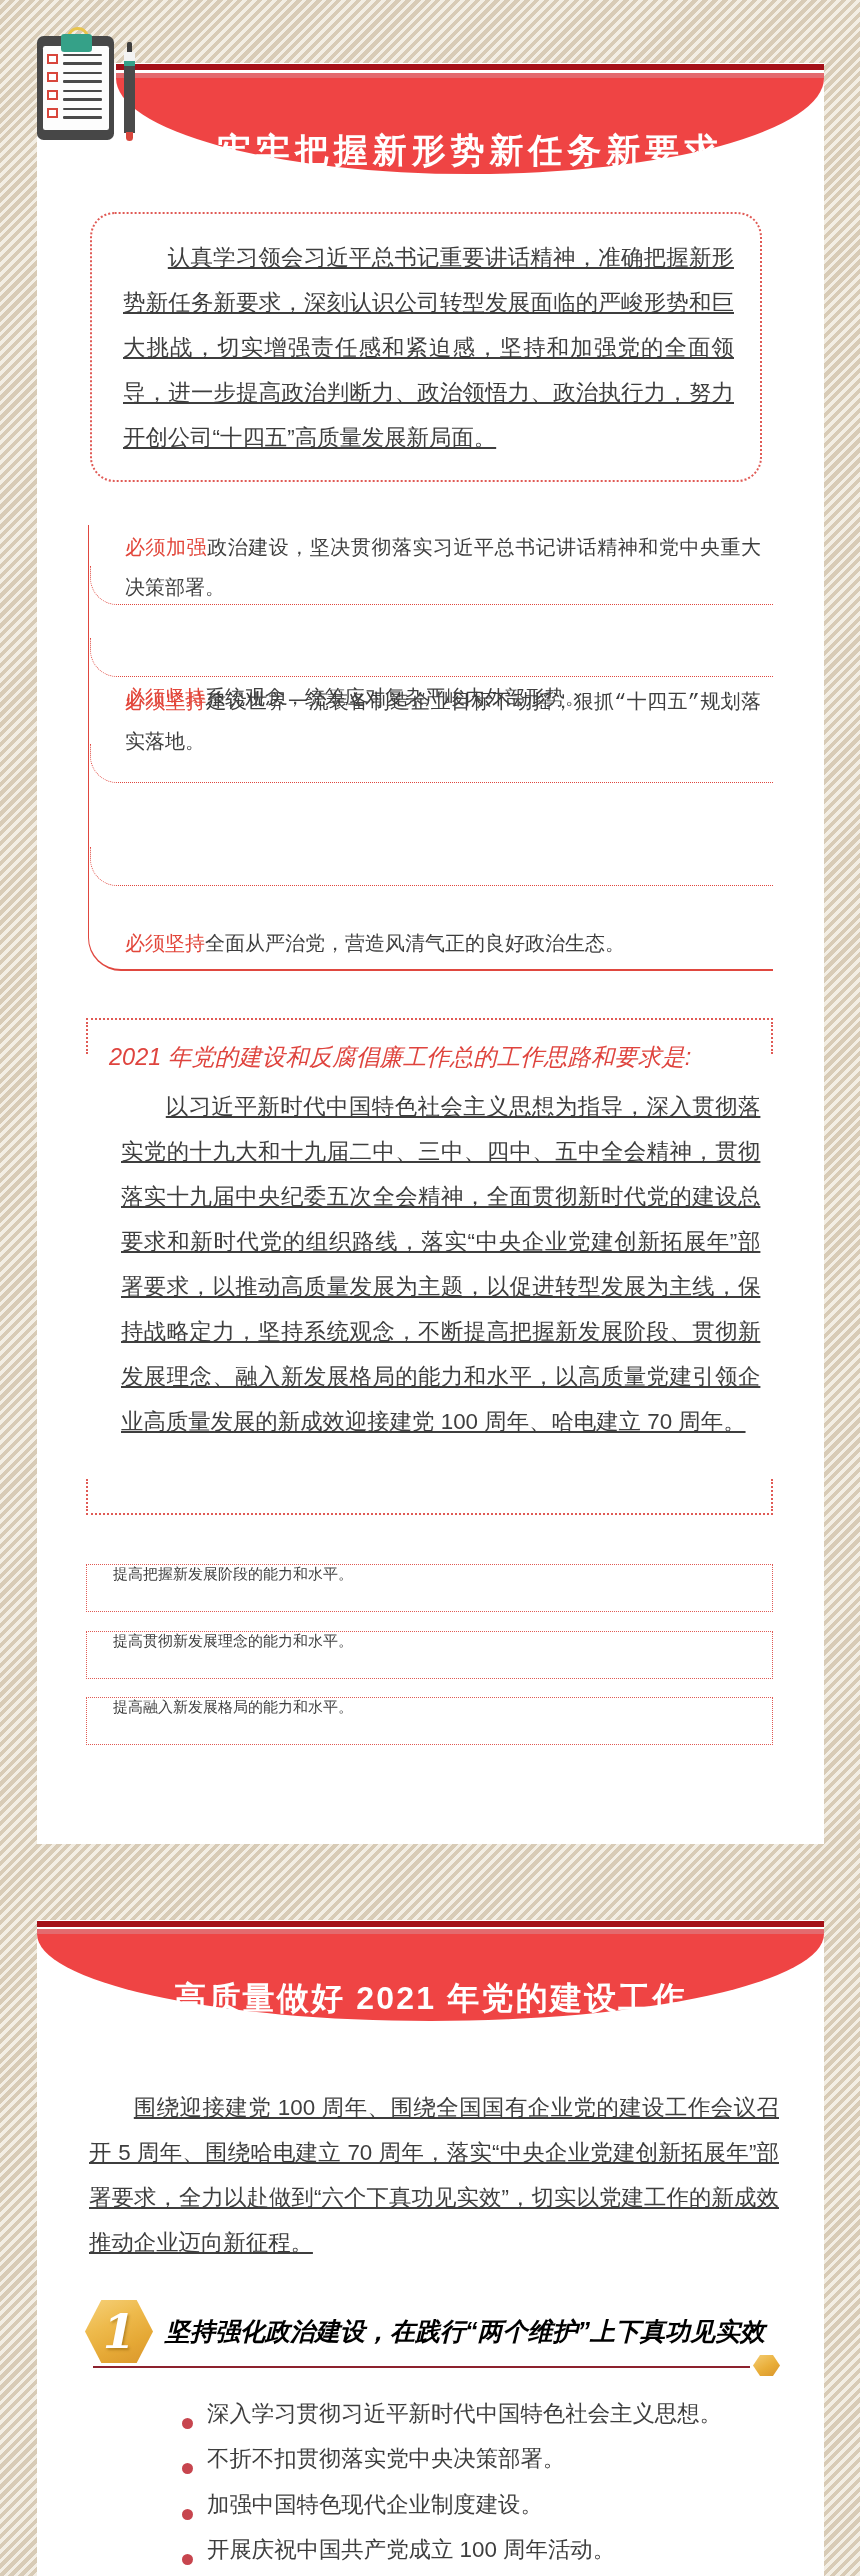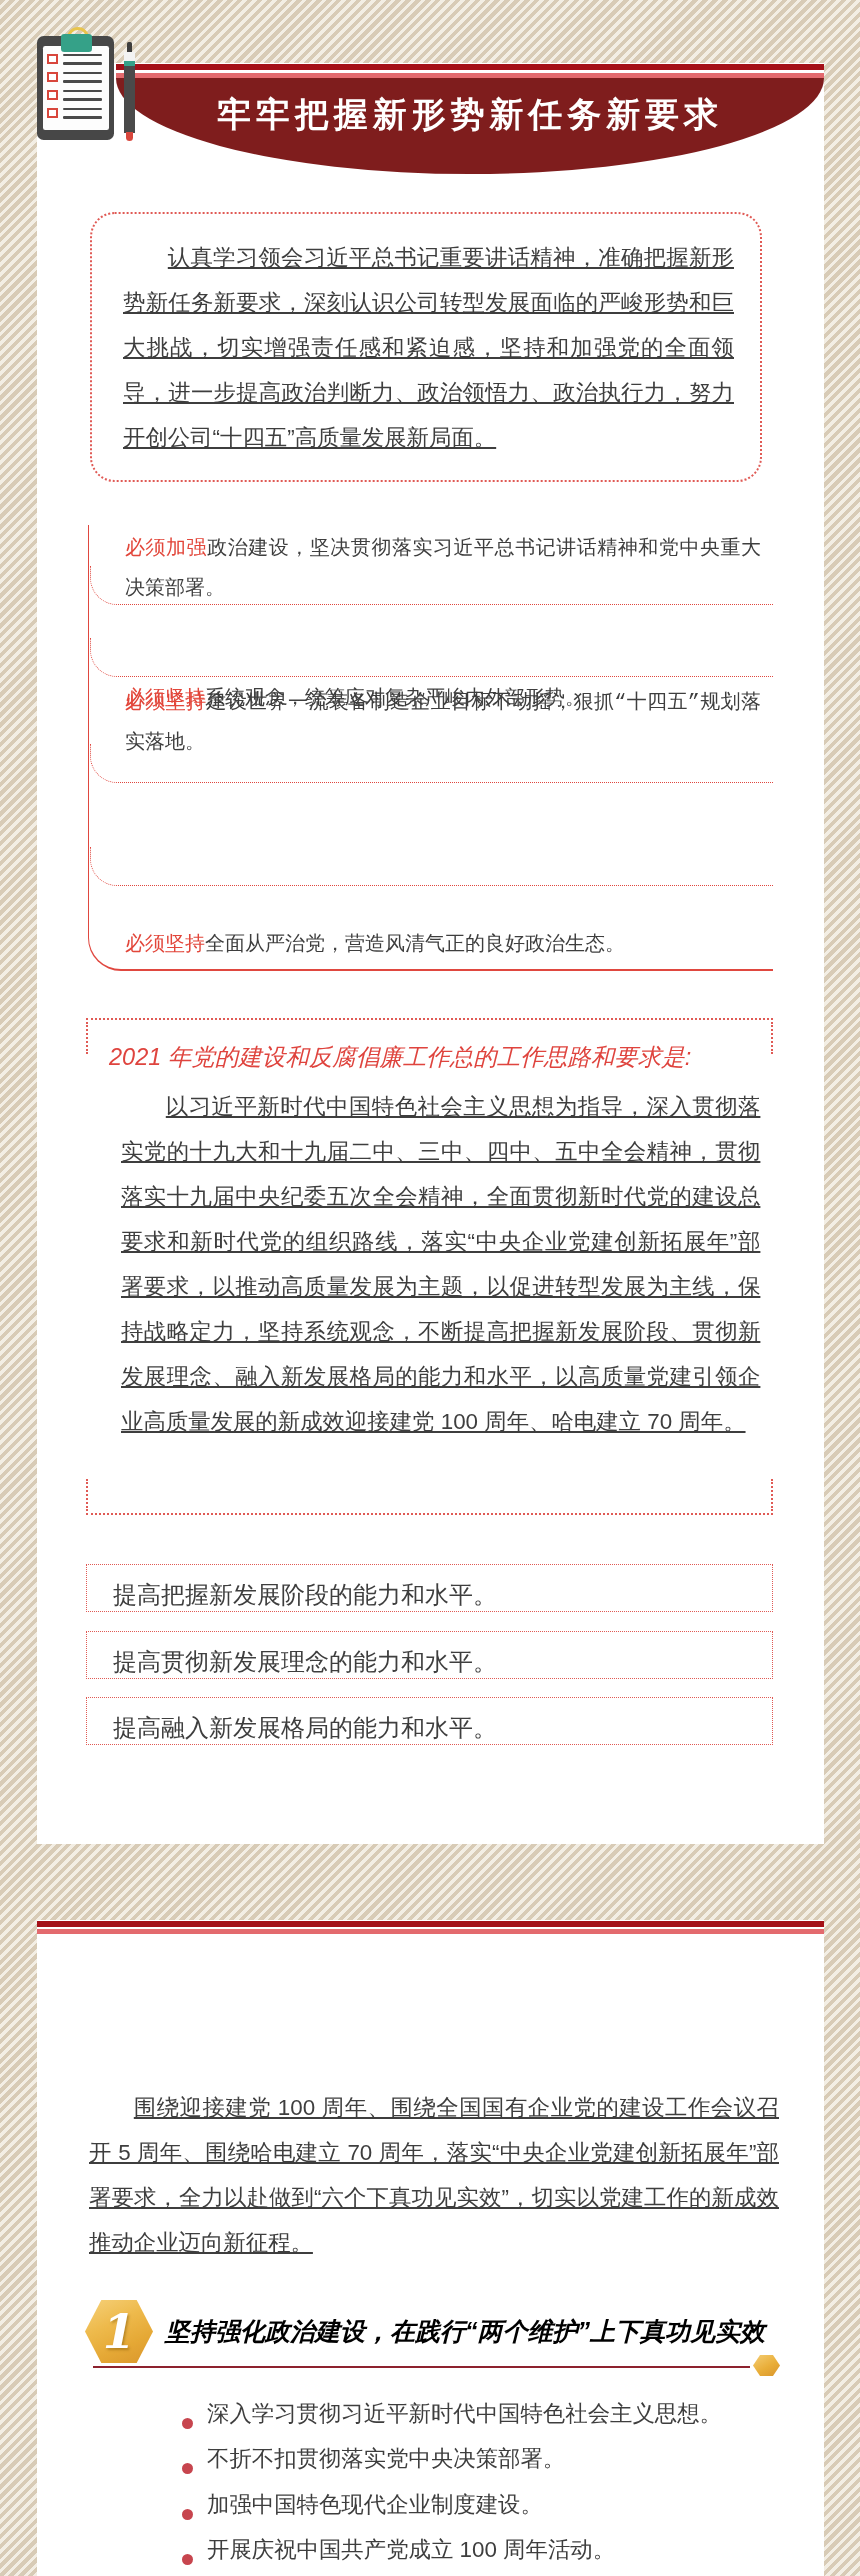--- a/index.html
+++ b/index.html
@@ -9,23 +9,23 @@
     background:repeating-linear-gradient(135deg,#d8cbb6 0 3.8px,#f3eee4 3.8px 7px);
   }
   .card{position:absolute;left:37px;width:787px;background:#ffffff;}
   #card1{top:63px;height:1781px;}
   #card2{top:1920px;height:656px;}
 
   
   .banner-bar{position:absolute;height:6px;background:#a41018;}
   .banner-pink{position:absolute;height:4.9px;background:#e36a6e;}
   .banner-ellipse{
-    position:absolute;background:#7f1d1d;
+    position:absolute;background:#ef4444;
     border-radius:0 0 50% 50% / 0 0 100% 100%;
-    display:flex;justify-content:center;align-items:flex-start;
+    display:flex;justify-content:center;align-items:flex-end;
     color:#ffffff;font-weight:bold;
   }
   #banner1-bar{left:79px;top:0.5px;width:708px;}
   #banner1-pink{left:79px;top:9.8px;width:708px;}
   #banner1-ellipse{left:79px;top:14.8px;width:708px;height:82px;font-size:34px;letter-spacing:4.9px;padding-top:14px;}
   #banner2-bar{left:0;top:0.5px;width:787px;}
   #banner2-pink{left:0;top:8.7px;width:787px;}
   #banner2-ellipse{left:0;top:13.7px;width:787px;height:75px;font-size:32px;letter-spacing:2.2px;padding-top:12px;}
 
   
@@ -67,22 +67,22 @@
   
   #outline-box{position:absolute;left:49px;top:955px;width:687px;height:497px;box-sizing:border-box;
     border-top:2.2px dotted #e05a55;border-bottom:2.2px dotted #e05a55;}
   .stub{position:absolute;width:0;height:32px;border-left:2.2px dotted #e05a55;}
   #stub-tl{left:0;top:2.2px;} #stub-bl{left:0;bottom:2.2px;} #stub-tr{right:0;top:2.2px;} #stub-br{right:0;bottom:2.2px;}
   #outline-title{margin:21px 0 0 23px;color:#df443e;font-size:23.5px;font-style:italic;}
   #outline-body{margin:11px 12.6px 0 35px;}
 
   
   .goal-box{position:absolute;left:49px;width:687px;height:48px;box-sizing:border-box;
-    border:1.6px dotted #e05a55;display:flex;align-items:flex-end;padding-left:26px;
-    color:#3e3e3e;font-size:24px;}
+    border:1.6px dotted #e05a55;display:flex;align-items:flex-start;padding-left:26px;
+    color:#3e3e3e;font-size:15px;}
   #goal-0{top:1501px;} #goal-1{top:1568px;} #goal-2{top:1634px;}
 
   
   #intro2{position:absolute;left:52px;top:143px;width:690px;}
 
   #task-badge{position:absolute;left:48px;top:378px;width:68px;height:67px;
     clip-path:polygon(0% 50%,24% 3%,76% 3%,100% 50%,76% 97%,24% 97%);
     background:linear-gradient(155deg,#f6d27c 0%,#eeba4c 38%,#e5a835 68%,#d9952b 100%);
     display:flex;align-items:center;justify-content:center;}
   #task-number{color:#ffffff;font-family:"DejaVu Serif",serif;font-style:italic;font-weight:bold;
@@ -193,20 +193,23 @@
   </div>
   <div class="goal-box" id="goal-2">
     <span>提高融入新发展格局的能力和水平。</span>
   </div>
 </div>
 
 <div class="card" id="card2">
 
   <div class="banner-bar" id="banner2-bar"></div>
   <div class="banner-pink" id="banner2-pink"></div>
+  <div class="banner-ellipse" id="banner2-ellipse">
+    <span>高质量做好 2021 年党的建设工作</span>
+  </div>
 
   <p id="intro2" class="body-text indent">围绕迎接建党 100 周年、围绕全国国有企业党的建设工作会议召开 5 周年、围绕哈电建立 70 周年，落实“中央企业党建创新拓展年”部署要求，全力以赴做到“六个下真功见实效”，切实以党建工作的新成效推动企业迈向新征程。</p>
 
   <div id="task-badge">
     <span id="task-number">1</span>
   </div>
   <div id="task-title">坚持强化政治建设，在践行“两个维护”上下真功见实效</div>
   <div id="task-underline"></div>
   <div id="task-diamond"></div>
 

